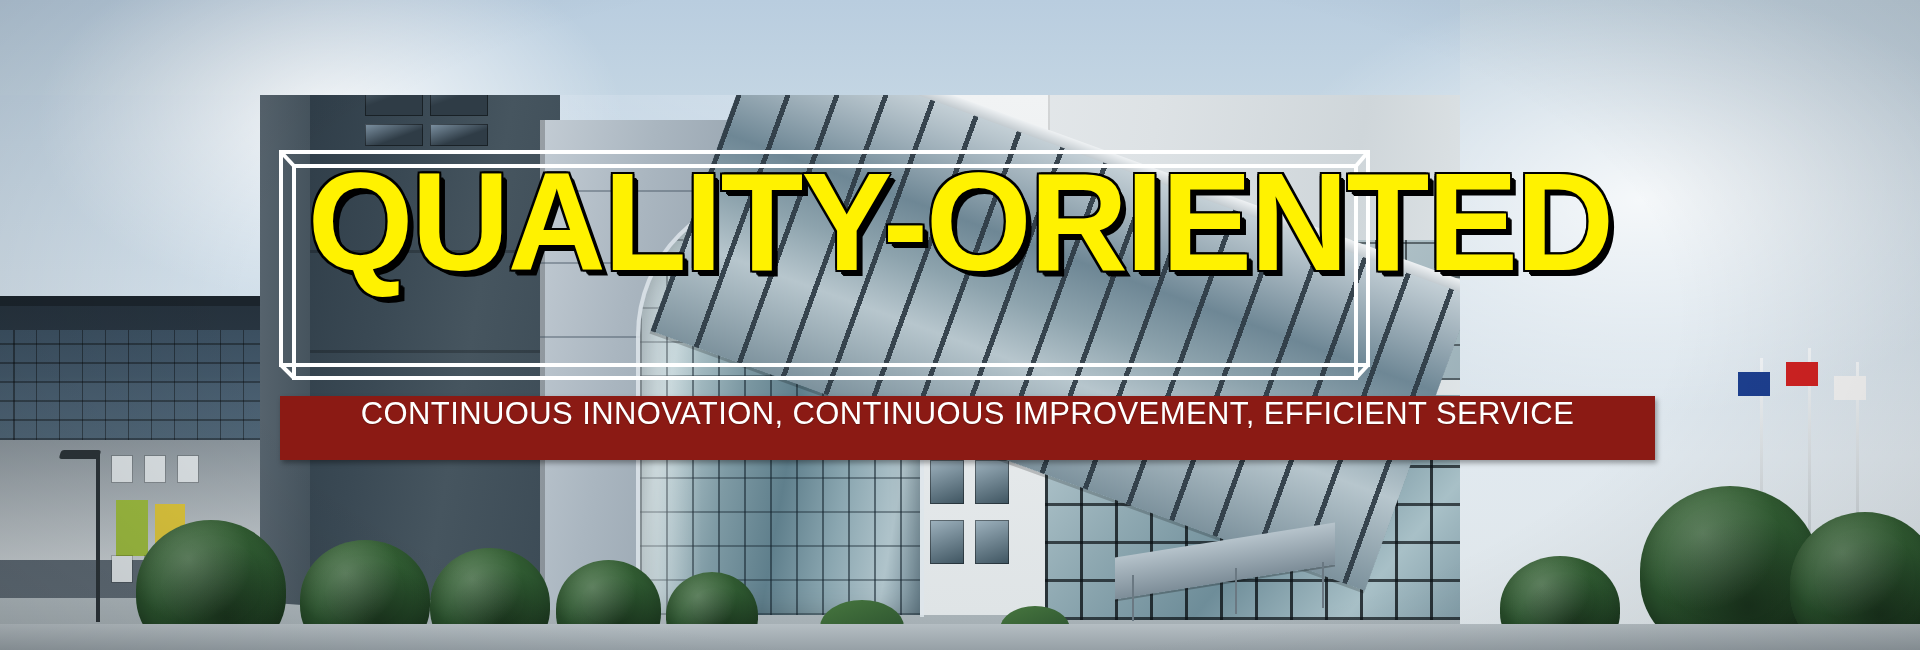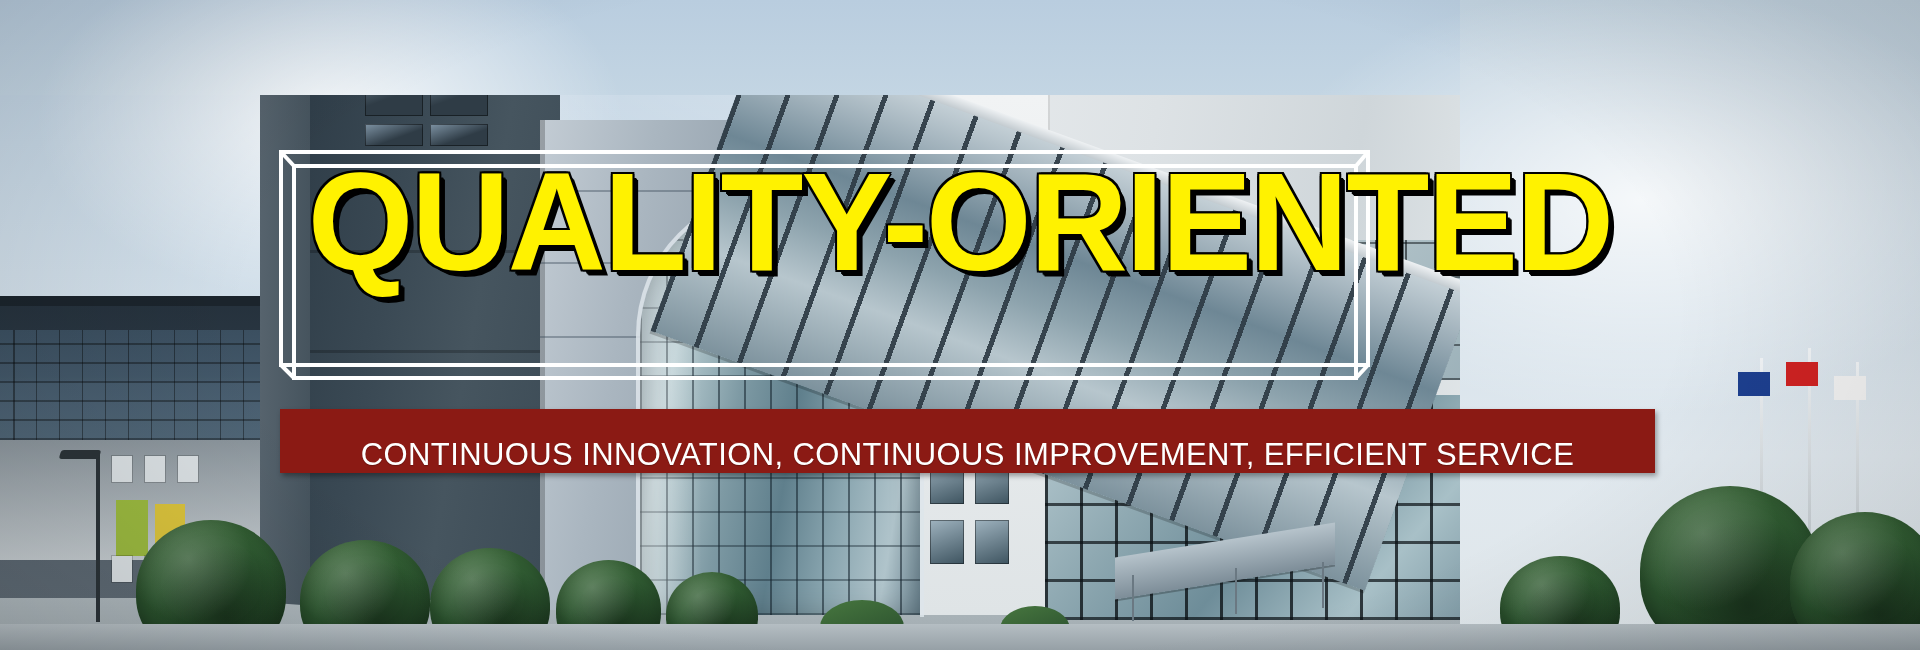--- a/index.html
+++ b/index.html
@@ -258,25 +258,25 @@
       0 2px 0 #000,
       -2px -2px 0 #000,
       2px -2px 0 #000,
       -2px 2px 0 #000;
     white-space:nowrap;
   }
 
   
   .subbar {
     position:absolute;
-    left:280px; top:409px;
+    left:280px; top:396px;
     width:1375px; height:64px;
     background:#8b1a14;
     box-shadow: 2px 3px 5px rgba(0,0,0,.35);
-    display:flex; align-items:flex-end; justify-content:center;
+    display:flex; align-items:flex-start; justify-content:center;
   }
   .subbar-text {
     color:#ffffff;
     font-family:"Liberation Sans", sans-serif;
     font-size:31px;
     font-weight:normal;
     letter-spacing:.4px;
     white-space:nowrap;
     text-shadow: 0 1px 1px rgba(0,0,0,.25);
   }

